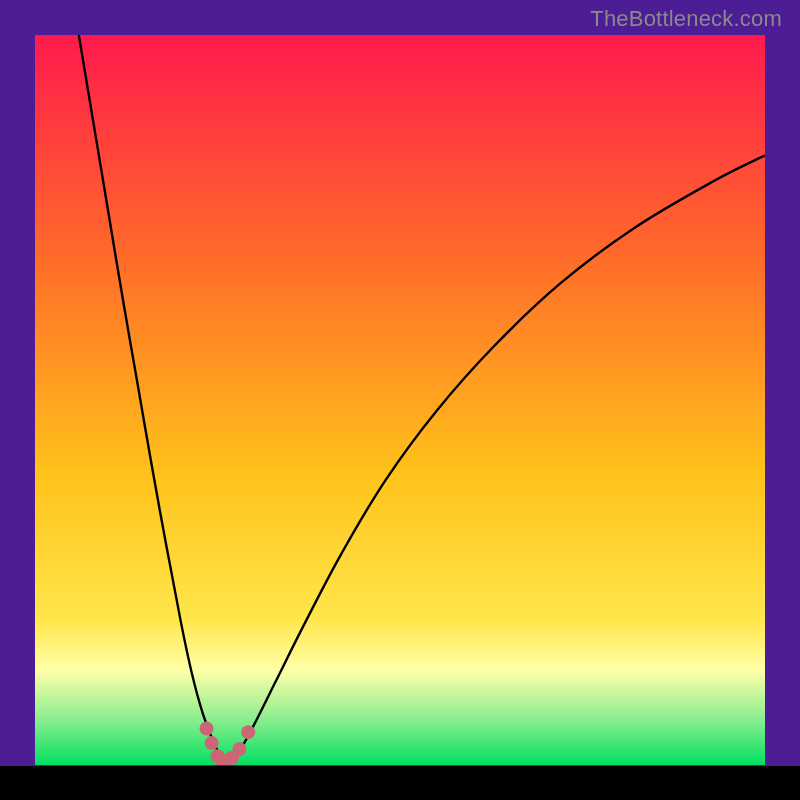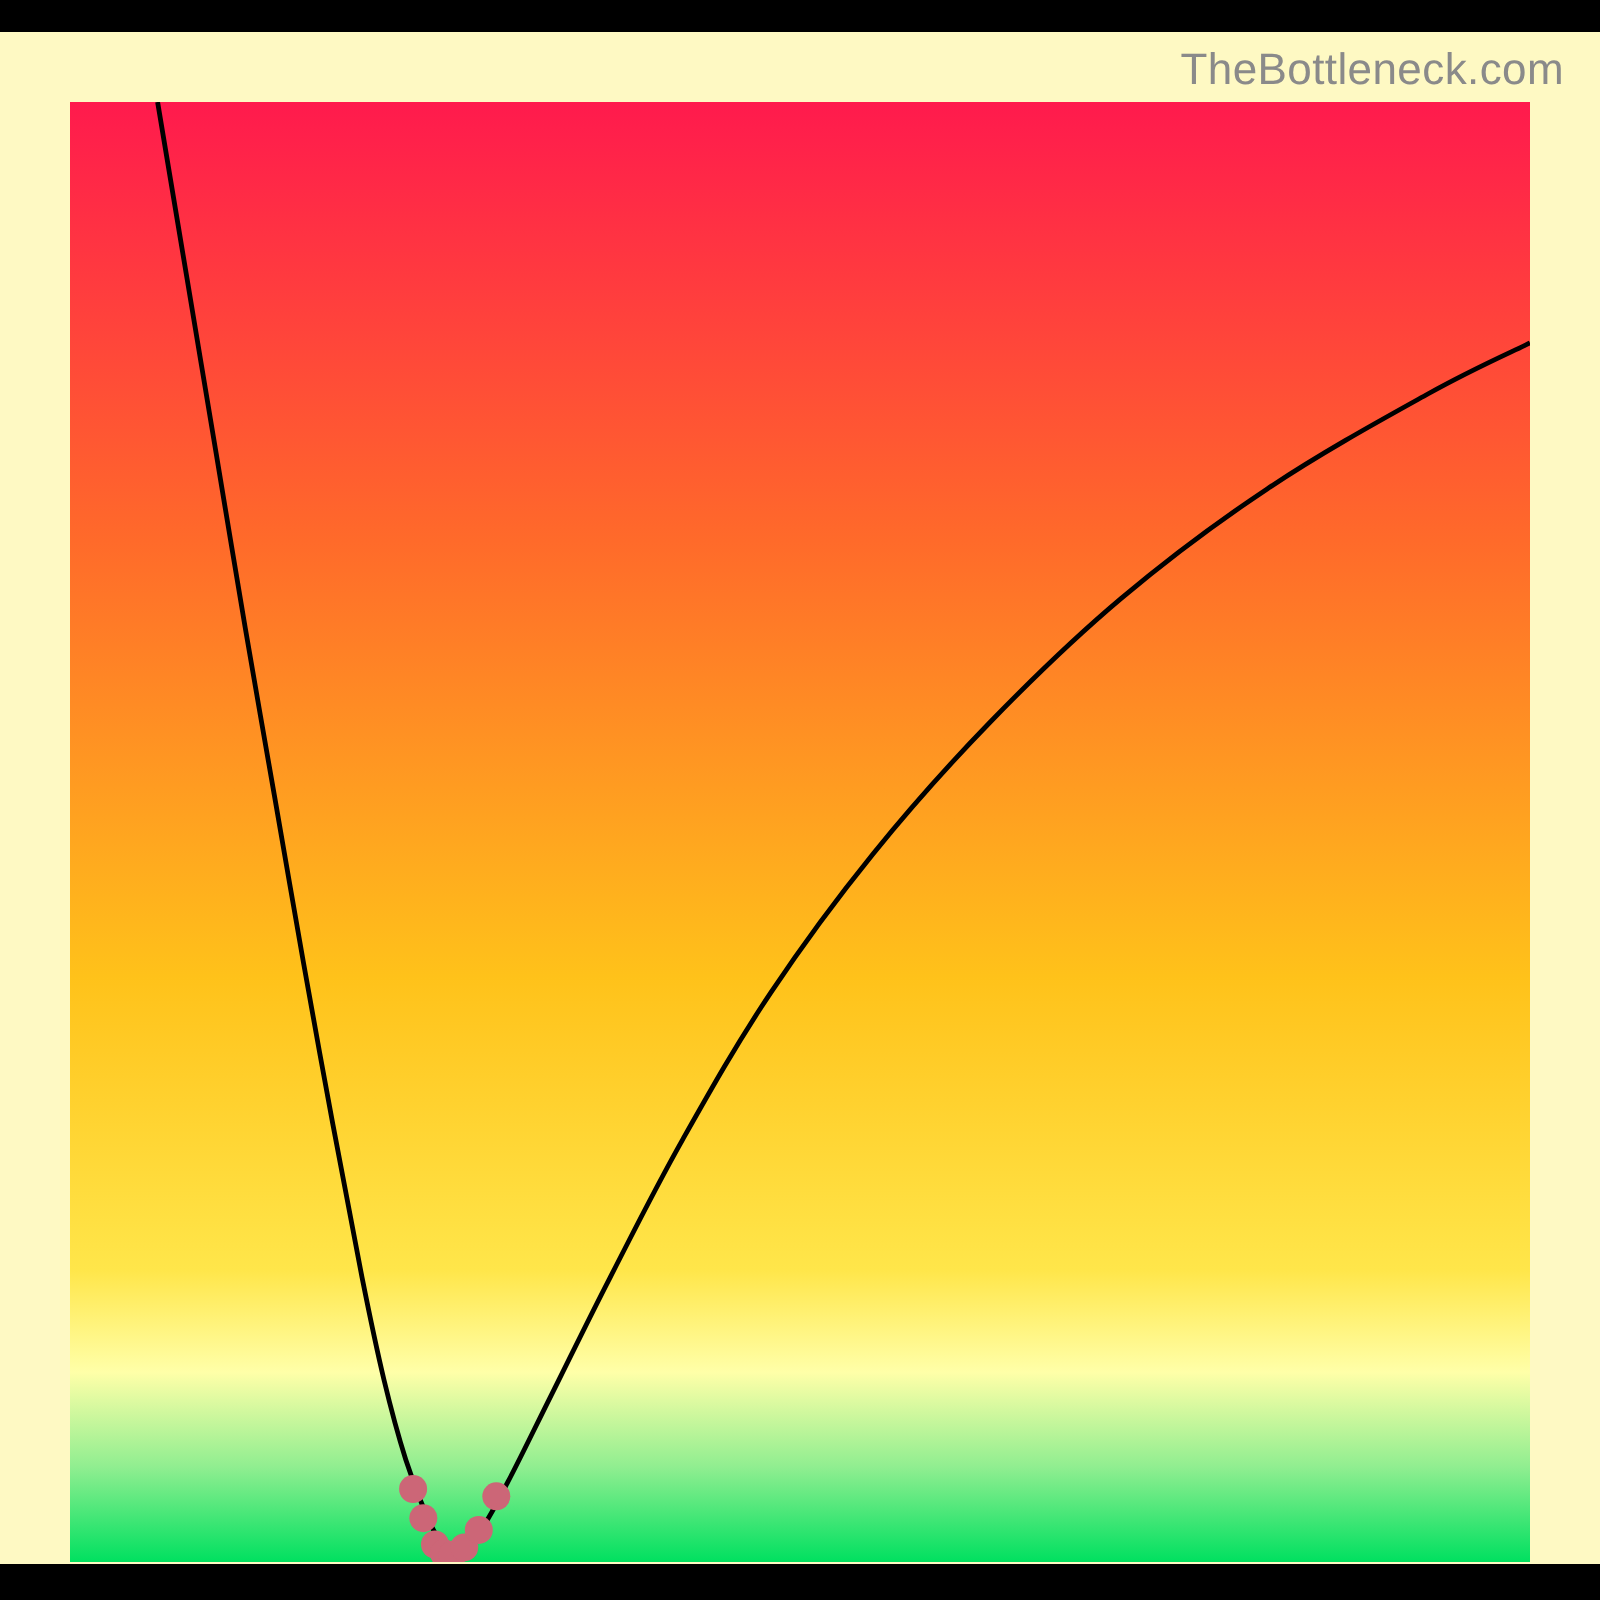--- a/index.html
+++ b/index.html
@@ -6,24 +6,24 @@
     margin: 0;
     padding: 0;
     width: 800px;
     height: 800px;
     background: #000;
     overflow: hidden;
   }
   .frame {
     position: absolute;
     left: 0;
-    top: 16px;
+    top: 0;
     width: 800px;
     height: 766px;
-    background: #fef9c3;
+    background: #4c1d95;
   }
   .plot {
     position: absolute;
     left: 35px;
     top: 35px;
     width: 730px;
     height: 730px;
   }
   .watermark {
     position: absolute;

